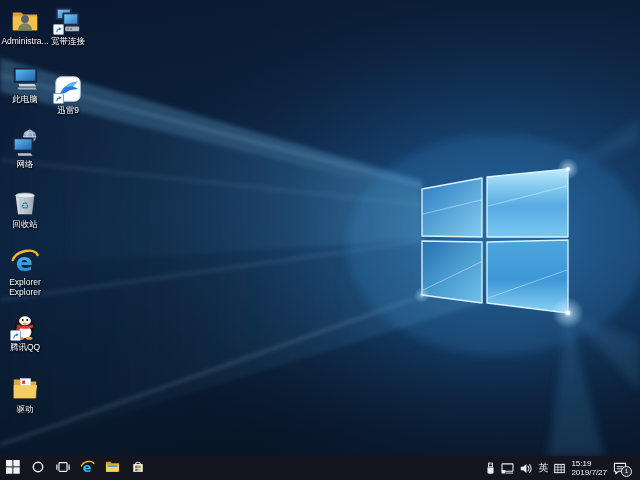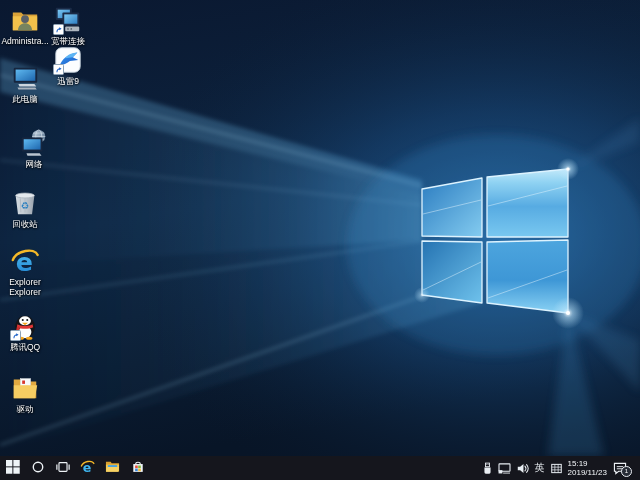--- a/index.html
+++ b/index.html
@@ -193,21 +193,21 @@
         </defs>
         <rect x="4" y="5" width="25" height="16" rx="1" fill="#16263f"></rect>
         <rect x="6" y="7" width="21" height="12" fill="url(#pc1)"></rect>
         <path d="M9 22.5 h17 l2 2.5 H10 Z" fill="#cdd6df"></path>
         <path d="M8 26.2 h19 l1.5 2 H9 Z" fill="#aab4bf"></path>
       </svg>
     </div>
     <div class="lbl">此电脑</div>
   </div>
 
-  <div class="dicon" style="left:43px;top:45px">
+  <div class="dicon" style="left:43px;top:74px">
     <div class="art">
       <svg viewBox="0 0 32 32" width="30" height="30">
         <defs>
           <linearGradient id="xl1" x1="0" y1="0" x2="1" y2="1">
             <stop offset="0" stop-color="#3a9af0"></stop>
               <stop offset="1" stop-color="#1557c8"></stop>
           </linearGradient>
         </defs>
         <rect x="3" y="3" width="26" height="26" rx="6" fill="#fbfdff" stroke="#c9d4de" stroke-width="1"></rect>
         <path d="M7 22 C10 15 15 10 26 8 L21 13 L27 16 L18 17 C15 19 12 21 7 22 Z" fill="url(#xl1)"></path>
@@ -216,21 +216,21 @@
       <span class="sc">
         <svg viewBox="0 0 10 10" width="8" height="8">
           <path d="M2.4 7.8 C2.4 4.8 4 3.4 6.6 3.4" stroke="#1e62c8" stroke-width="1.3" fill="none"></path>
           <path d="M8.2 3.4 l-3 -1.8 v3.6 Z" fill="#1e62c8"></path>
         </svg>
       </span>
     </div>
     <div class="lbl">迅雷9</div>
   </div>
 
-  <div class="dicon" style="left:9px;top:128px">
+  <div class="dicon" style="left:0px;top:128px">
     <div class="art">
       <svg viewBox="0 0 32 32" width="30" height="30">
         <defs>
           <linearGradient id="nt1" x1="0" y1="0" x2="1" y2="1">
             <stop offset="0" stop-color="#5fb9f0"></stop>
               <stop offset="1" stop-color="#1d66ae"></stop>
           </linearGradient>
           <radialGradient id="glb1" cx="0.35" cy="0.3" r="0.8">
             <stop offset="0" stop-color="#a9bccd"></stop>
               <stop offset="1" stop-color="#5c7590"></stop>
@@ -424,21 +424,21 @@
           <rect x="0.8" y="1.5" width="10.4" height="9" fill="none" stroke="#e8edf2" stroke-width="1.1"></rect>
           <line x1="4.2" y1="1.5" x2="4.2" y2="10.5" stroke="#e8edf2" stroke-width="0.8"></line>
           <line x1="7.8" y1="1.5" x2="7.8" y2="10.5" stroke="#e8edf2" stroke-width="0.8"></line>
           <line x1="0.8" y1="4.5" x2="11.2" y2="4.5" stroke="#e8edf2" stroke-width="0.8"></line>
           <line x1="0.8" y1="7.5" x2="11.2" y2="7.5" stroke="#e8edf2" stroke-width="0.8"></line>
         </svg>
       </span>
 
       <div class="clock">
         <div>15:19</div>
-        <div>2019/11/23</div>
+        <div>2019/7/27</div>
       </div>
 
       <span class="ac-wrap tray-ic">
         <svg viewBox="0 0 15 14" width="14" height="13">
           <path d="M1.5 1.5 h12 v8.5 h-7.5 l-3 2.5 v-2.5 h-1.5 Z" fill="none" stroke="#eef2f6" stroke-width="1.2"></path>
           <line x1="4" y1="5" x2="11" y2="5" stroke="#eef2f6" stroke-width="1"></line>
           <line x1="4" y1="7.3" x2="11" y2="7.3" stroke="#eef2f6" stroke-width="1"></line>
         </svg>
         <span class="badge">1</span>
       </span>

